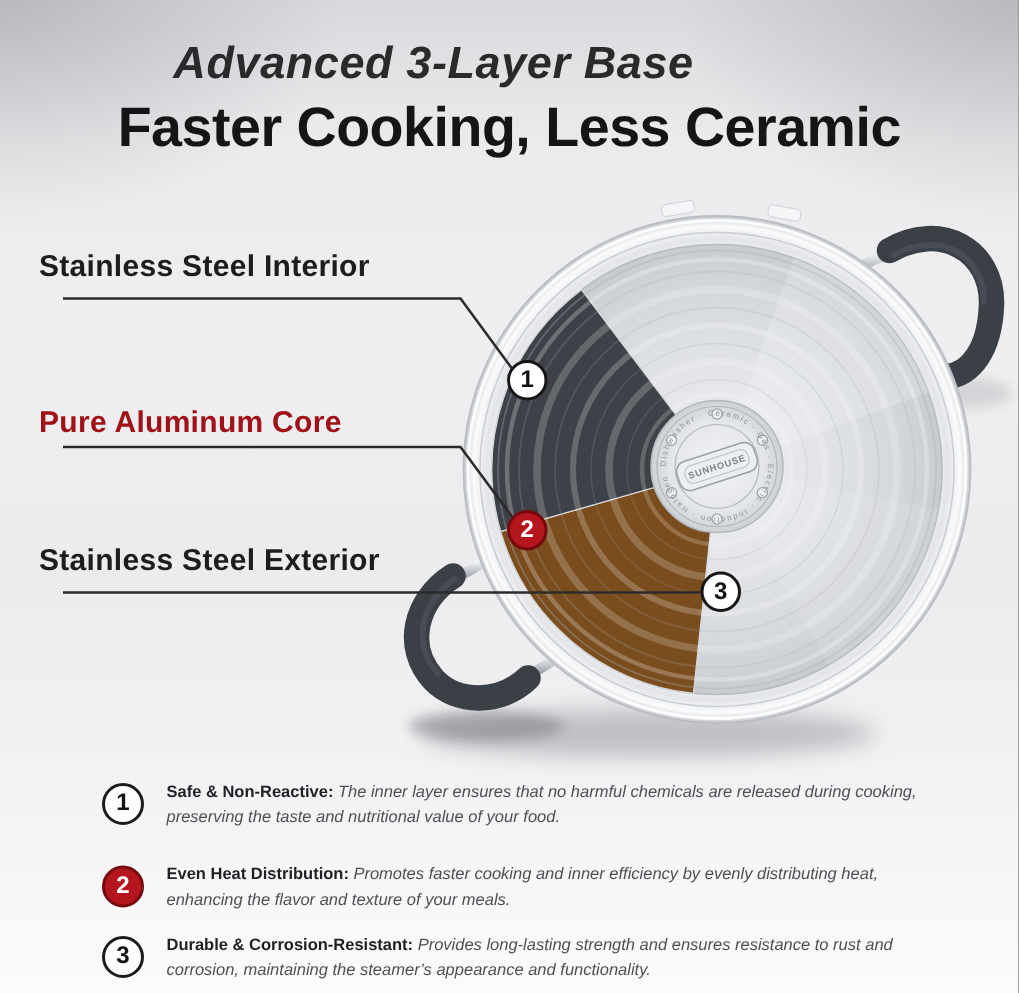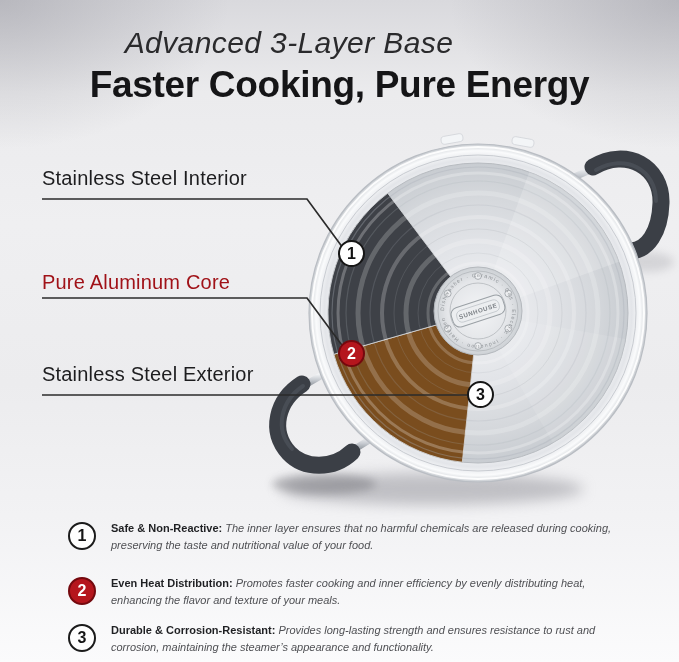--- a/index.html
+++ b/index.html
@@ -7,29 +7,29 @@
     position:relative;width:679px;height:662px;overflow:hidden;margin:0 auto;
     font-family:"Liberation Sans",sans-serif;
     background:
       radial-gradient(45% 30% at 0% 0%, rgba(130,130,140,.38), rgba(130,130,140,0) 75%),
       radial-gradient(45% 30% at 100% 0%, rgba(130,130,140,.38), rgba(130,130,140,0) 75%),
       linear-gradient(180deg,#d9d9dd 0%,#ebebed 14%,#efeff1 34%,#ececee 58%,#f2f2f4 78%,#fbfbfc 100%);
   }
   
   .eyebrow{
     position:absolute;top:26px;left:0;width:578px;text-align:center;
-    font-size:30px;font-style:italic;font-weight:400;color:#2a2a2c;letter-spacing:.4px;
+    font-size:30px;font-style:italic;font-weight:700;color:#2a2a2c;letter-spacing:.4px;
   }
   .title{
     position:absolute;top:64px;left:0;width:679px;text-align:center;
     font-size:37px;font-weight:800;color:#151517;letter-spacing:-.3px;
   }
   
   .callout-label{
-    position:absolute;left:42px;font-size:20px;font-weight:400;color:#1d1d1f;letter-spacing:.2px;white-space:nowrap;
+    position:absolute;left:26px;font-size:20px;font-weight:700;color:#1d1d1f;letter-spacing:.2px;white-space:nowrap;
   }
   .callout-label.interior{top:167px;}
   .callout-label.core{top:271px;color:#a01218;}
   .callout-label.exterior{top:363px;}
   
   .pin{
     position:absolute;width:27px;height:27px;border-radius:50%;box-sizing:border-box;
     display:flex;align-items:center;justify-content:center;
     background:#ffffff;border:2.6px solid #161616;color:#121212;
     font-size:16px;font-weight:700;z-index:6;
@@ -52,21 +52,21 @@
   .ftext{width:506px;font-size:11px;line-height:17.2px;color:#4f5054;}
   .ftitle{font-weight:700;font-style:normal;color:#1f2023;margin-right:3px;}
   .fdesc{font-style:italic;}
 </style>
 </head>
 <body>
 
 <div class="canvas">
 
   <div class="eyebrow">Advanced 3-Layer Base</div>
-  <div class="title">Faster Cooking, Pure Energy</div>
+  <div class="title">Faster Cooking, Less Ceramic</div>
 
   <svg class="pan-svg" width="679" height="662" viewBox="0 0 679 662">
     <defs>
       <filter id="blur7" x="-50%" y="-50%" width="200%" height="200%">
           <feGaussianBlur stdDeviation="7"></feGaussianBlur>
         </filter>
       <filter id="blur4" x="-50%" y="-50%" width="200%" height="200%">
           <feGaussianBlur stdDeviation="4"></feGaussianBlur>
         </filter>
       <radialGradient id="rimG" gradientUnits="userSpaceOnUse" cx="478" cy="313" r="169">

